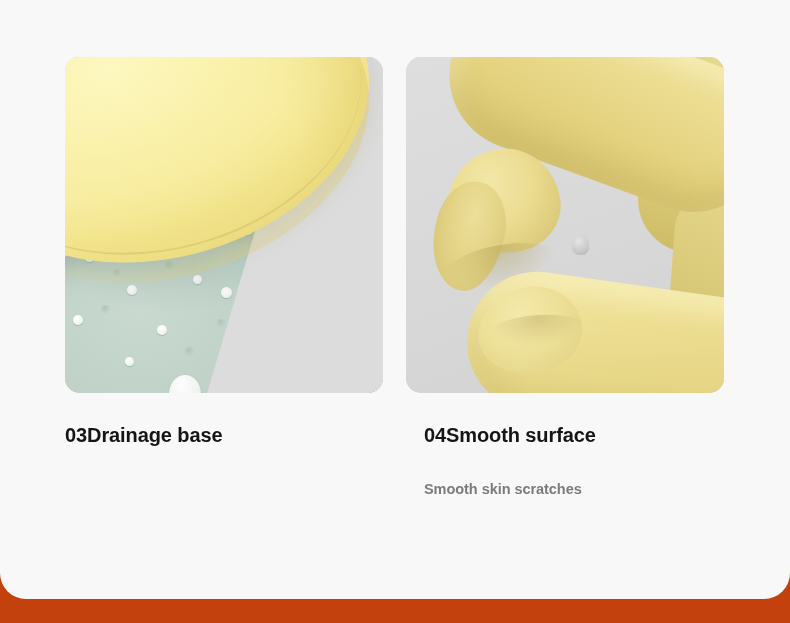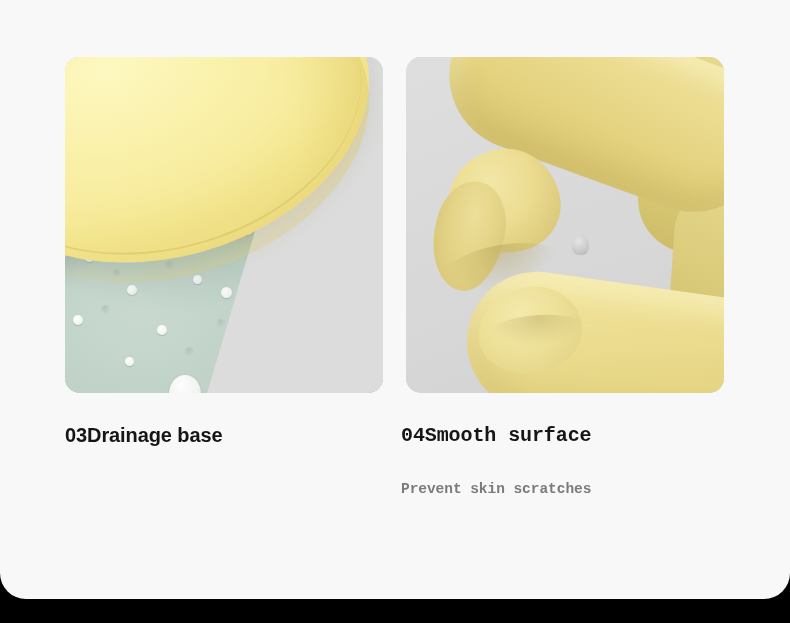--- a/index.html
+++ b/index.html
@@ -11,21 +11,21 @@
     height: 623px;
     background: #f2f2f3;
     font-family: "Liberation Sans", sans-serif;
     overflow: hidden;
   }
 
   #page {
     position: relative;
     width: 790px;
     height: 623px;
-    background: #000000;
+    background: #c2410c;
   }
 
   
   .content-card {
     position: absolute;
     left: 0;
     top: 0;
     width: 790px;
     height: 599px;
     background: #f8f8f9;
@@ -350,21 +350,21 @@
     background: linear-gradient(180deg, #d4d8d7 0%, #c6cbc9 100%);
     border-radius: 4px;
     transform: rotate(-4deg);
   }
 
   
   .caption {
     position: absolute;
   }
   .caption.left  { left: 65px; top: 424px; width: 330px; }
-  .caption.right { left: 401px; top: 424px; width: 340px; font-family: Liberation Mono, monospace; }
+  .caption.right { left: 424px; top: 424px; width: 340px; }
 
   .cap-title {
     margin: 0;
     font-size: 20px;
     font-weight: 700;
     color: #151515;
     letter-spacing: -0.1px;
     white-space: nowrap;
   }
   .cap-num {
@@ -464,18 +464,18 @@
           <div class="pin"></div>
 
           <div class="arm-lower"></div>
           <div class="arm-lower-bump"></div>
           <div class="arm-lower-crease"></div>
         </div>
       </div>
 
       <div class="caption right">
         <p class="cap-title"><span class="cap-num">04</span><span>Smooth surface</span></p>
-        <p class="cap-sub">Prevent skin scratches</p>
+        <p class="cap-sub">Smooth skin scratches</p>
       </div>
 
     </div>
   </div>
 </div>
 
 </body></html>

